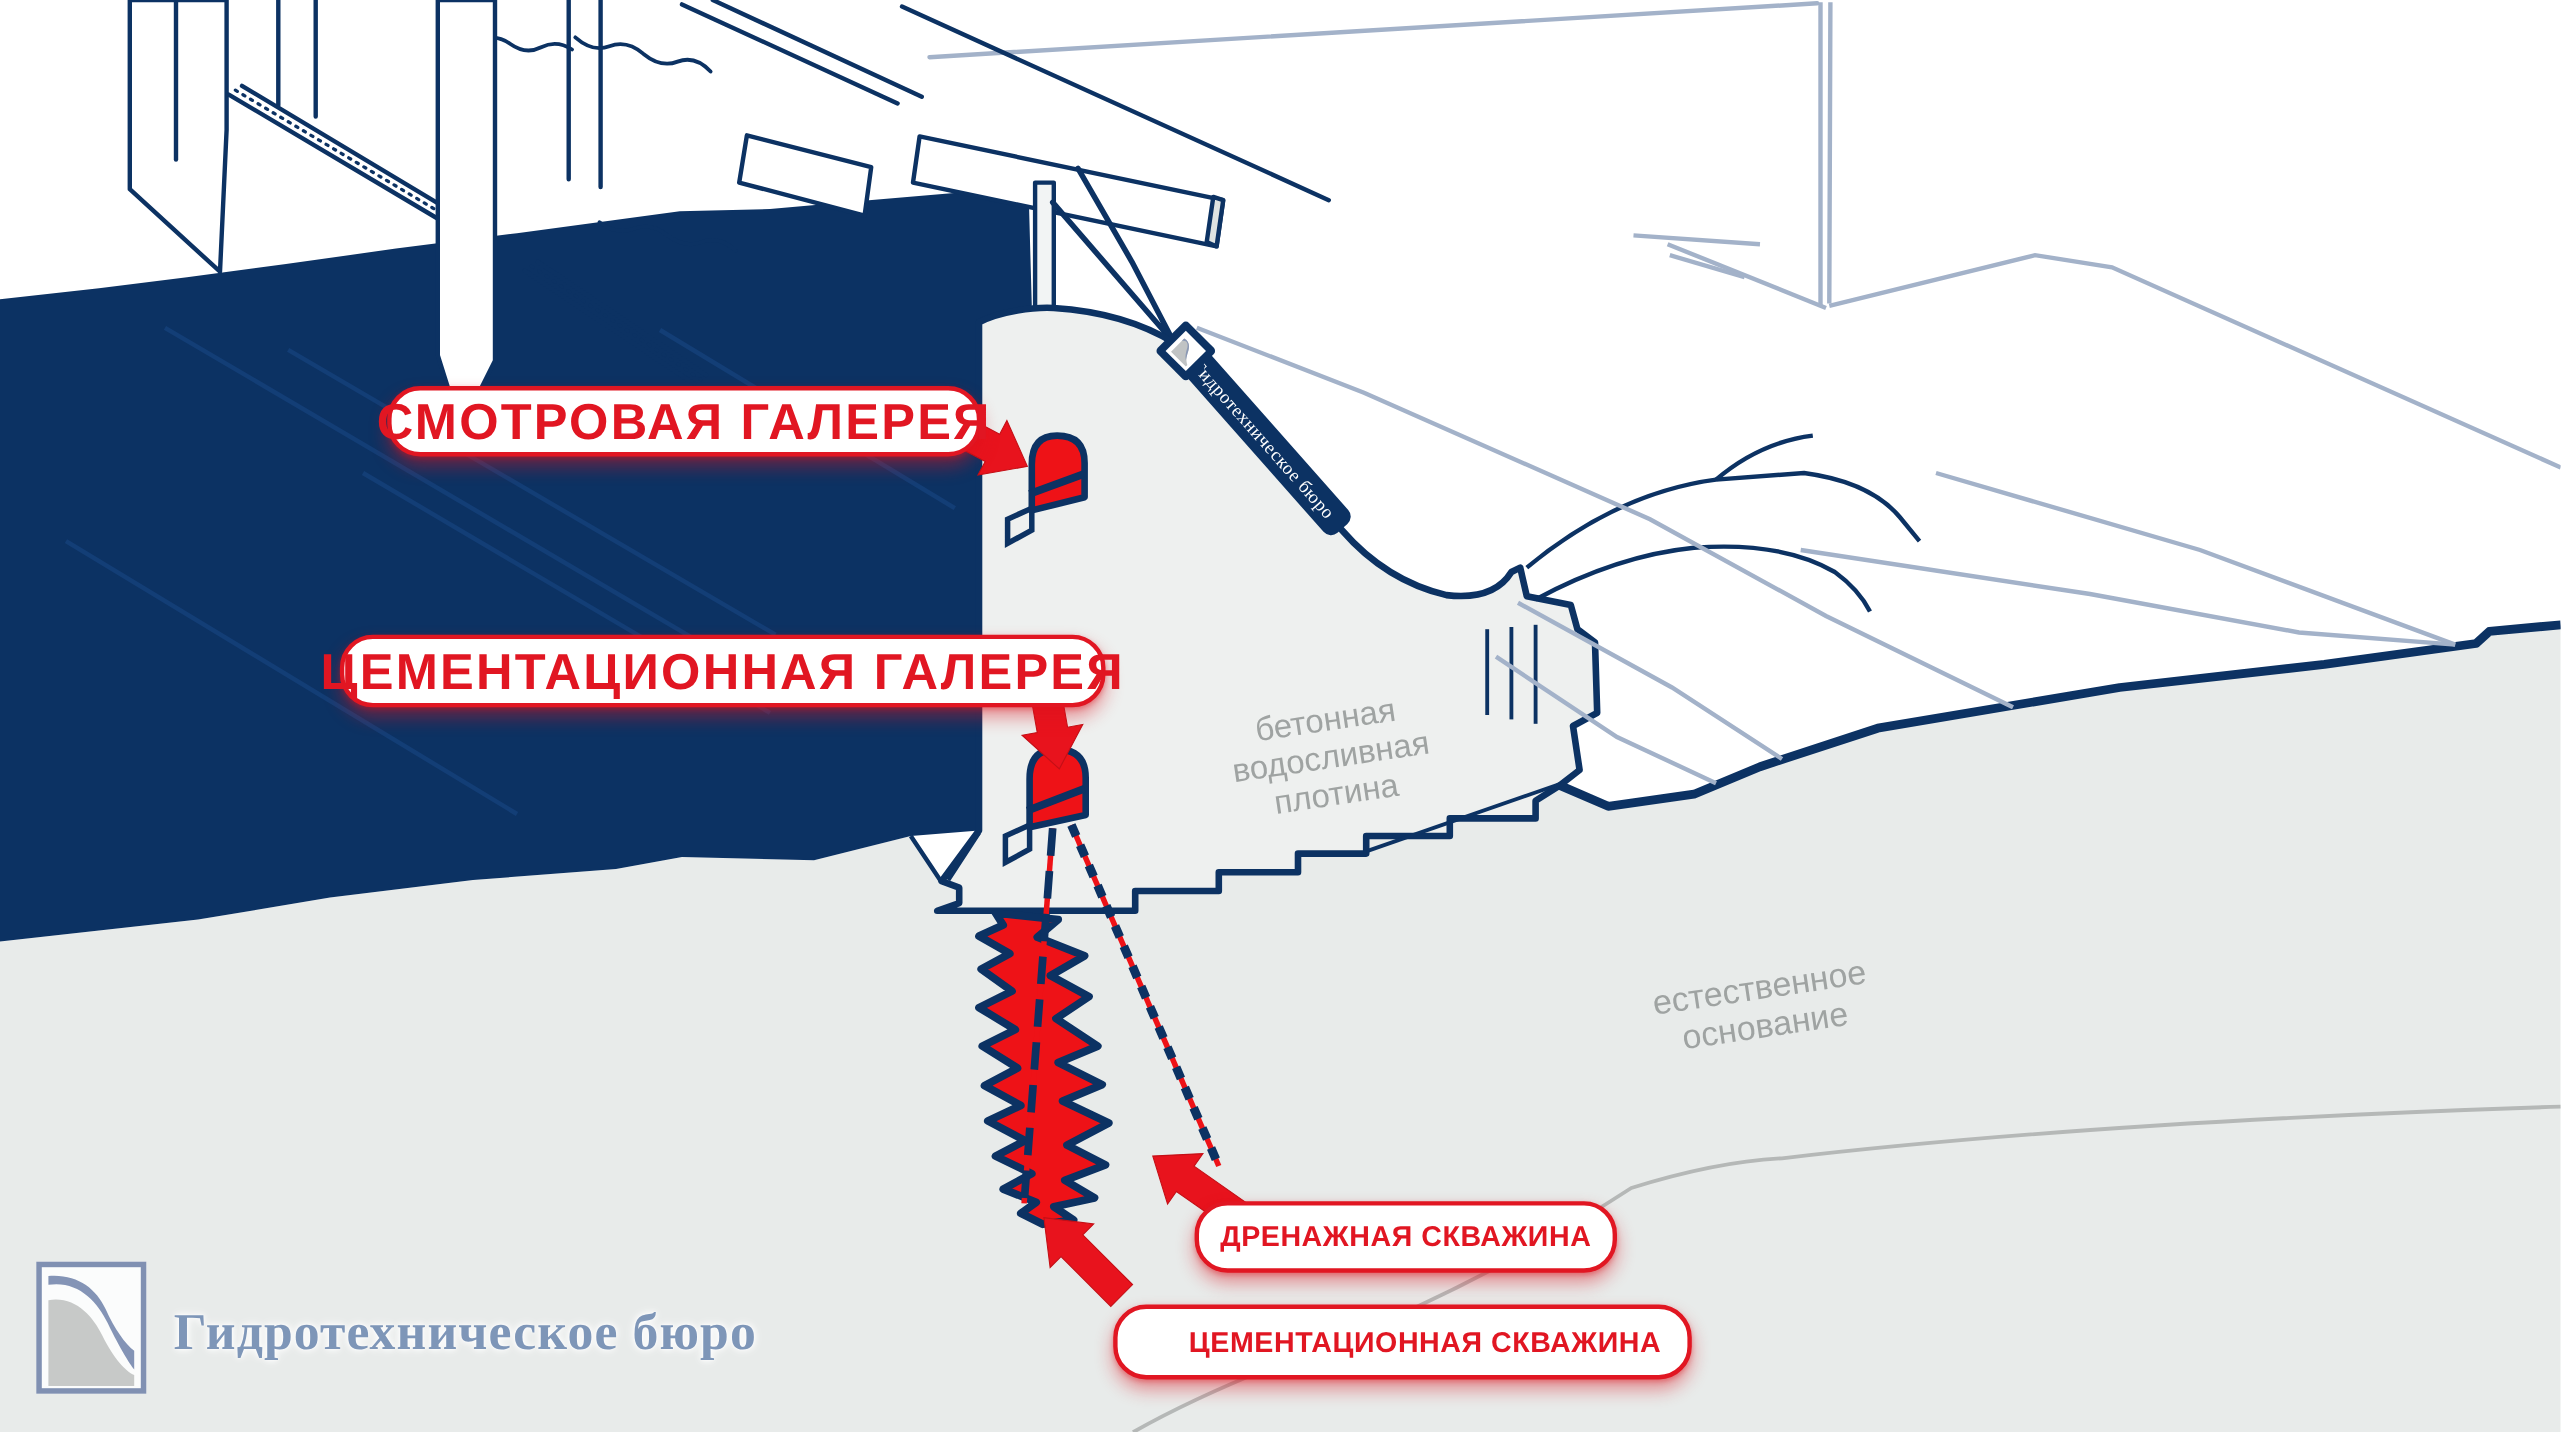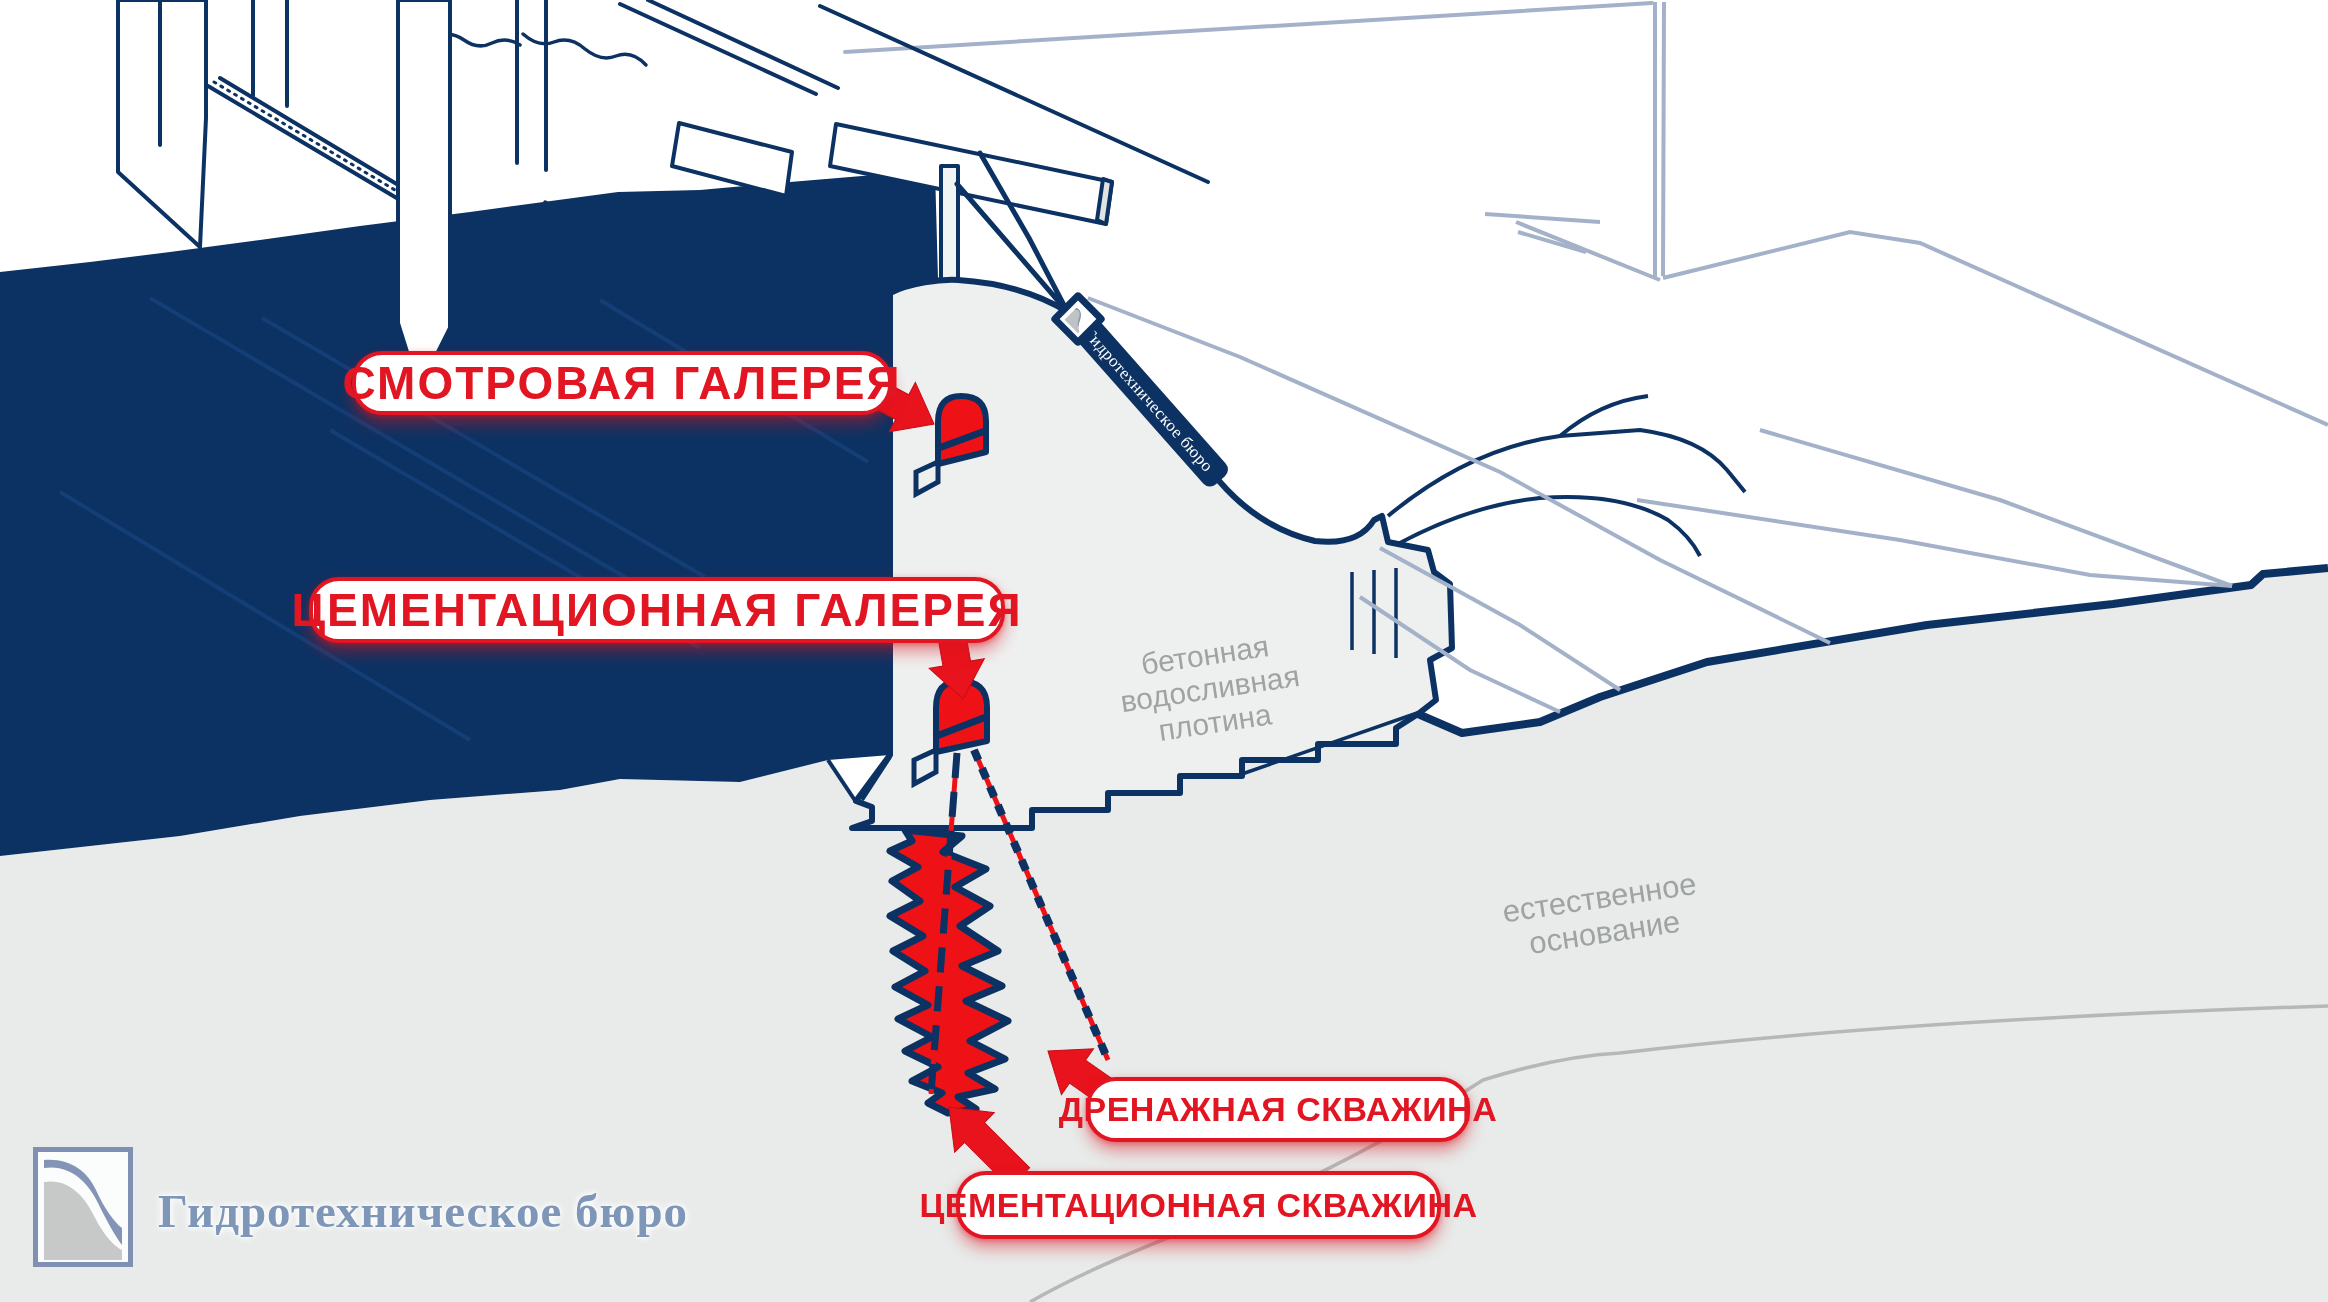--- a/index.html
+++ b/index.html
@@ -5,21 +5,21 @@
 <style>
   html,body{margin:0;padding:0;background:#ffffff;}
   .stage{position:relative;width:2328px;height:1302px;overflow:hidden;background:#ffffff;
          font-family:"Liberation Sans",sans-serif;}
   .stage svg.scene{position:absolute;left:0;top:0;}
   .pill{position:absolute;display:flex;align-items:center;justify-content:center;
         background:#ffffff;border:4px solid #e11622;border-radius:30px;
         box-shadow:0 9px 16px rgba(220,20,30,.45),0 2px 5px rgba(220,20,30,.35);
         color:#e11622;font-weight:bold;white-space:nowrap;z-index:20;}
   .pill-lg{font-size:46px;letter-spacing:2px;}
-  .pill-sm{font-size:34px;letter-spacing:0.5px;}
+  .pill-sm{font-size:26px;letter-spacing:0.5px;margin-top:15px;}
   .gray-label{position:absolute;color:#9fa3a2;font-size:30px;line-height:1.14;
               text-align:center;z-index:10;transform:rotate(-8.5deg);}
   .brand{position:absolute;left:158px;top:1184px;z-index:20;
          font-family:"Liberation Serif",serif;font-weight:600;font-size:47px;
          color:#7e96b8;letter-spacing:1px;
          text-shadow:0 0 6px #fff,0 0 2px #fff,0 0 10px #fff;}
   .logo-box{position:absolute;left:33px;top:1147px;width:100px;height:120px;
             background:#fbfcfc;border:5px solid #8090b2;box-sizing:border-box;z-index:20;}
 </style>
 </head>
@@ -168,21 +168,21 @@
 
   <div class="pill pill-lg" style="left:352px;top:351px;width:532px;height:56px;">
     <span>СМОТРОВАЯ ГАЛЕРЕЯ</span>
   </div>
   <div class="pill pill-lg" style="left:309px;top:577px;width:688px;height:58px;">
     <span>ЦЕМЕНТАЦИОННАЯ ГАЛЕРЕЯ</span>
   </div>
   <div class="pill pill-sm" style="left:1086px;top:1077px;width:376px;height:57px;">
     <span>ДРЕНАЖНАЯ СКВАЖИНА</span>
   </div>
-  <div class="pill pill-sm" style="left:956px;top:1171px;width:477px;height:60px;">
+  <div class="pill pill-sm" style="left:1012px;top:1171px;width:477px;height:60px;padding-left:41px;">
     <span>ЦЕМЕНТАЦИОННАЯ СКВАЖИНА</span>
   </div>
 
   <div class="gray-label" style="left:1100px;top:638px;width:220px;">
     <div>бетонная</div>
     <div>водосливная</div>
     <div>плотина</div>
   </div>
   <div class="gray-label" style="left:1452px;top:880px;width:300px;font-size:31px;">
     <div>естественное</div>

